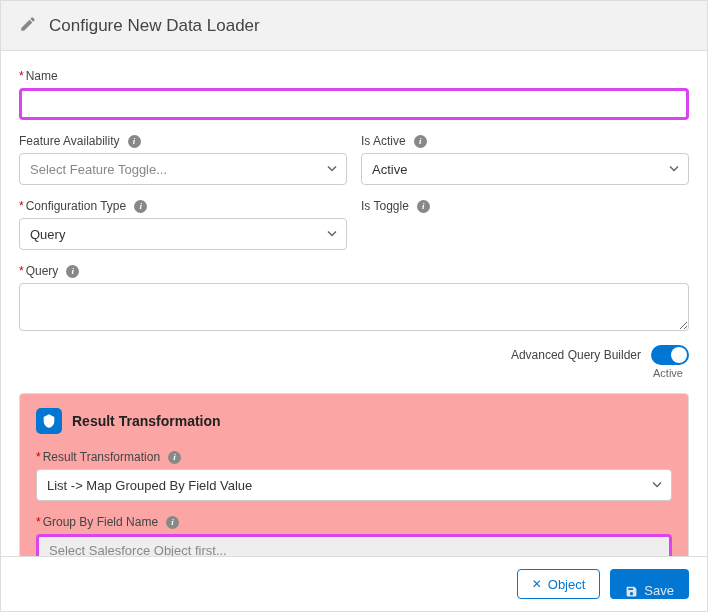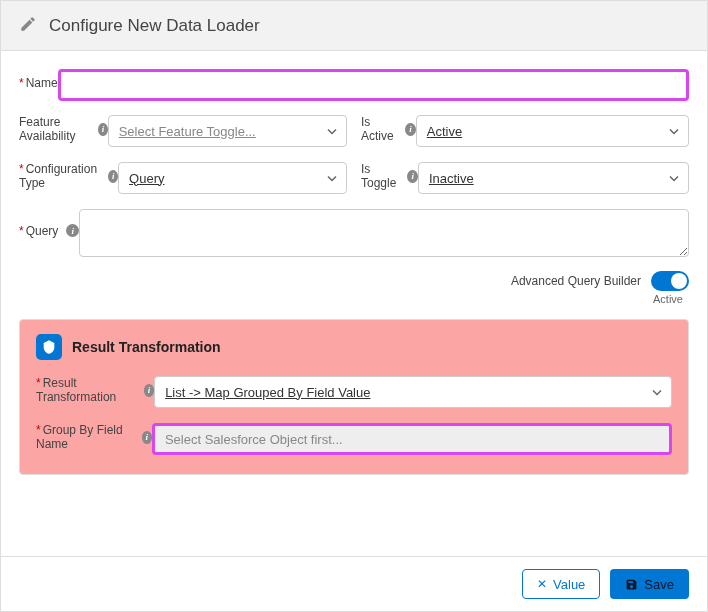--- a/index.html
+++ b/index.html
@@ -46,21 +46,21 @@
       overflow-y: auto;
     }
     .form-row {
       display: flex;
       gap: 14px;
       margin-bottom: 14px;
     }
     .form-group {
       flex: 1;
       display: flex;
-      flex-direction: row;
+      flex-direction: column;
     }
     .form-group.full {
       width: 100%;
     }
     .field-label {
       font-size: 12px;
       color: #444;
       margin-bottom: 5px;
       display: flex;
       align-items: center;
@@ -103,21 +103,20 @@
       height: 32px;
       border: 1px solid #ccc;
       border-radius: 4px;
       padding: 0 32px 0 10px;
       font-size: 13px;
       background: #fff;
       color: #333;
       display: flex;
       align-items: center;
       cursor: pointer;
-      text-decoration: underline;
     }
     .select-input.placeholder {
       color: #888;
     }
     .select-caret {
       position: absolute;
       right: 10px;
       top: 50%;
       transform: translateY(-50%);
       pointer-events: none;
@@ -230,21 +229,22 @@
       cursor: pointer;
       border: 1px solid transparent;
     }
     .btn-secondary {
       background: #fff;
       border-color: #0176d3;
       color: #0176d3;
     }
     .btn-primary {
       background: #0176d3;
-      color: #0f172a;
+      color: #e5e5e5;
+      align-items: flex-end;
     }
     .btn .x-icon {
       font-size: 12px;
       line-height: 1;
     }
     .save-icon {
       display: inline-block;
       width: 13px;
       height: 13px;
     }
@@ -323,30 +323,20 @@
             <svg width="10" height="10" viewBox="0 0 10 10">
                 <path d="M1 3 L5 7 L9 3" stroke="#666" stroke-width="1.5" fill="none"></path>
               </svg>
           </span>
         </div>
       </div>
       <div class="form-group">
         <div class="field-label">
           <span>Is Toggle</span>
           <span class="info-icon">i</span>
-        </div>
-        <div class="select-wrapper">
-          <div class="select-input">
-            <span>Inactive</span>
-          </div>
-          <span class="select-caret">
-            <svg width="10" height="10" viewBox="0 0 10 10">
-                <path d="M1 3 L5 7 L9 3" stroke="#666" stroke-width="1.5" fill="none"></path>
-              </svg>
-          </span>
         </div>
       </div>
     </div>
 
     <div class="form-row">
       <div class="form-group full">
         <div class="field-label">
           <span><span class="required">*</span><span>Query</span></span>
           <span class="info-icon">i</span>
         </div>
@@ -402,21 +392,21 @@
           <input type="text" class="text-input disabled" disabled="" placeholder="Select Salesforce Object first..." style="">
         </div>
       </div>
     </div>
 
   </div>
 
   <div class="modal-footer">
     <button class="btn btn-secondary">
       <span class="x-icon">✕</span>
-      <span>Value</span>
+      <span>Object</span>
     </button>
     <button class="btn btn-primary">
       <span class="save-icon">
         <svg width="13" height="13" viewBox="0 0 24 24" fill="currentColor">
           <path d="M17 3H5a2 2 0 0 0-2 2v14a2 2 0 0 0 2 2h14a2 2 0 0 0 2-2V7l-4-4zM12 19a3 3 0 1 1 0-6 3 3 0 0 1 0 6zm3-10H6V6h9v3z"></path>
         </svg>
       </span>
       <span>Save</span>
     </button>
   </div>

